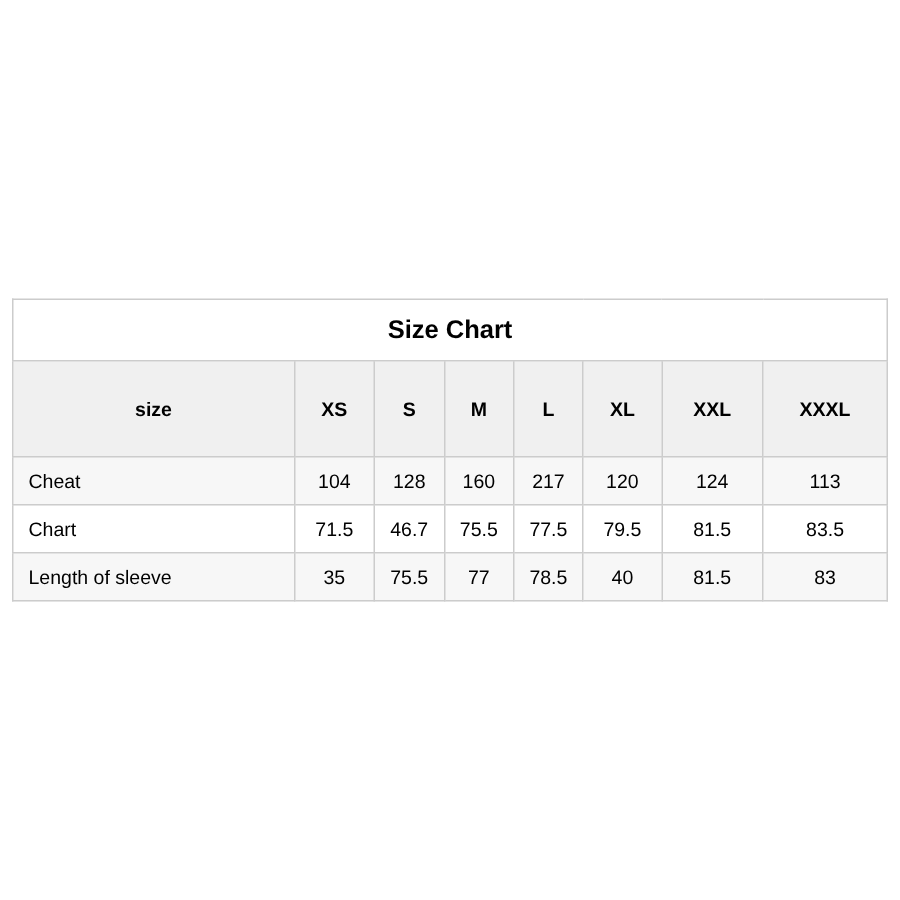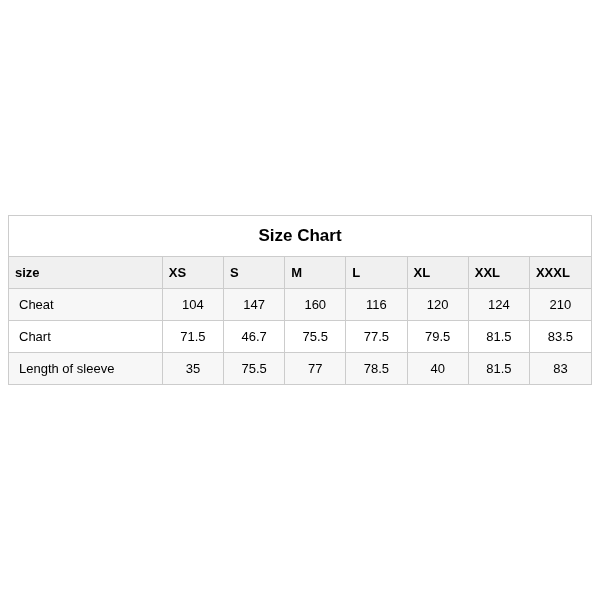--- a/index.html
+++ b/index.html
@@ -31,36 +31,36 @@
     .title-row td {
       text-align: center;
       font-size: 17px;
       font-weight: bold;
       padding: 10px 8px;
       border: 1px solid #cccccc;
       background: #ffffff;
     }
 
     .header-row td {
-      text-align: left;
+      text-align: center;
       font-size: 13px;
       font-weight: bold;
-      padding: 8px 6px;
+      padding: 24px 6px;
       border: 1px solid #cccccc;
       background: #f0f0f0;
     }
 
     .header-row td:first-child {
       font-weight: bold;
     }
 
     .data-row td {
       text-align: center;
       font-size: 13px;
-      padding: 8px 10px;
+      padding: 8px 0;
       border: 1px solid #cccccc;
       background: #ffffff;
     }
 
     .data-row:nth-child(odd) td {
       background: #f7f7f7;
     }
 
     .data-row td:first-child {
       text-align: left;
@@ -84,26 +84,26 @@
           <td>M</td>
           <td>L</td>
           <td>XL</td>
           <td>XXL</td>
           <td>XXXL</td>
         </tr>
 
     <tr class="data-row">
           <td>Cheat</td>
           <td>104</td>
-          <td>147</td>
+          <td>128</td>
           <td>160</td>
-          <td>116</td>
+          <td>217</td>
           <td>120</td>
           <td>124</td>
-          <td>210</td>
+          <td>113</td>
         </tr>
         <tr class="data-row">
           <td>Chart</td>
           <td>71.5</td>
           <td>46.7</td>
           <td>75.5</td>
           <td>77.5</td>
           <td>79.5</td>
           <td>81.5</td>
           <td>83.5</td>

